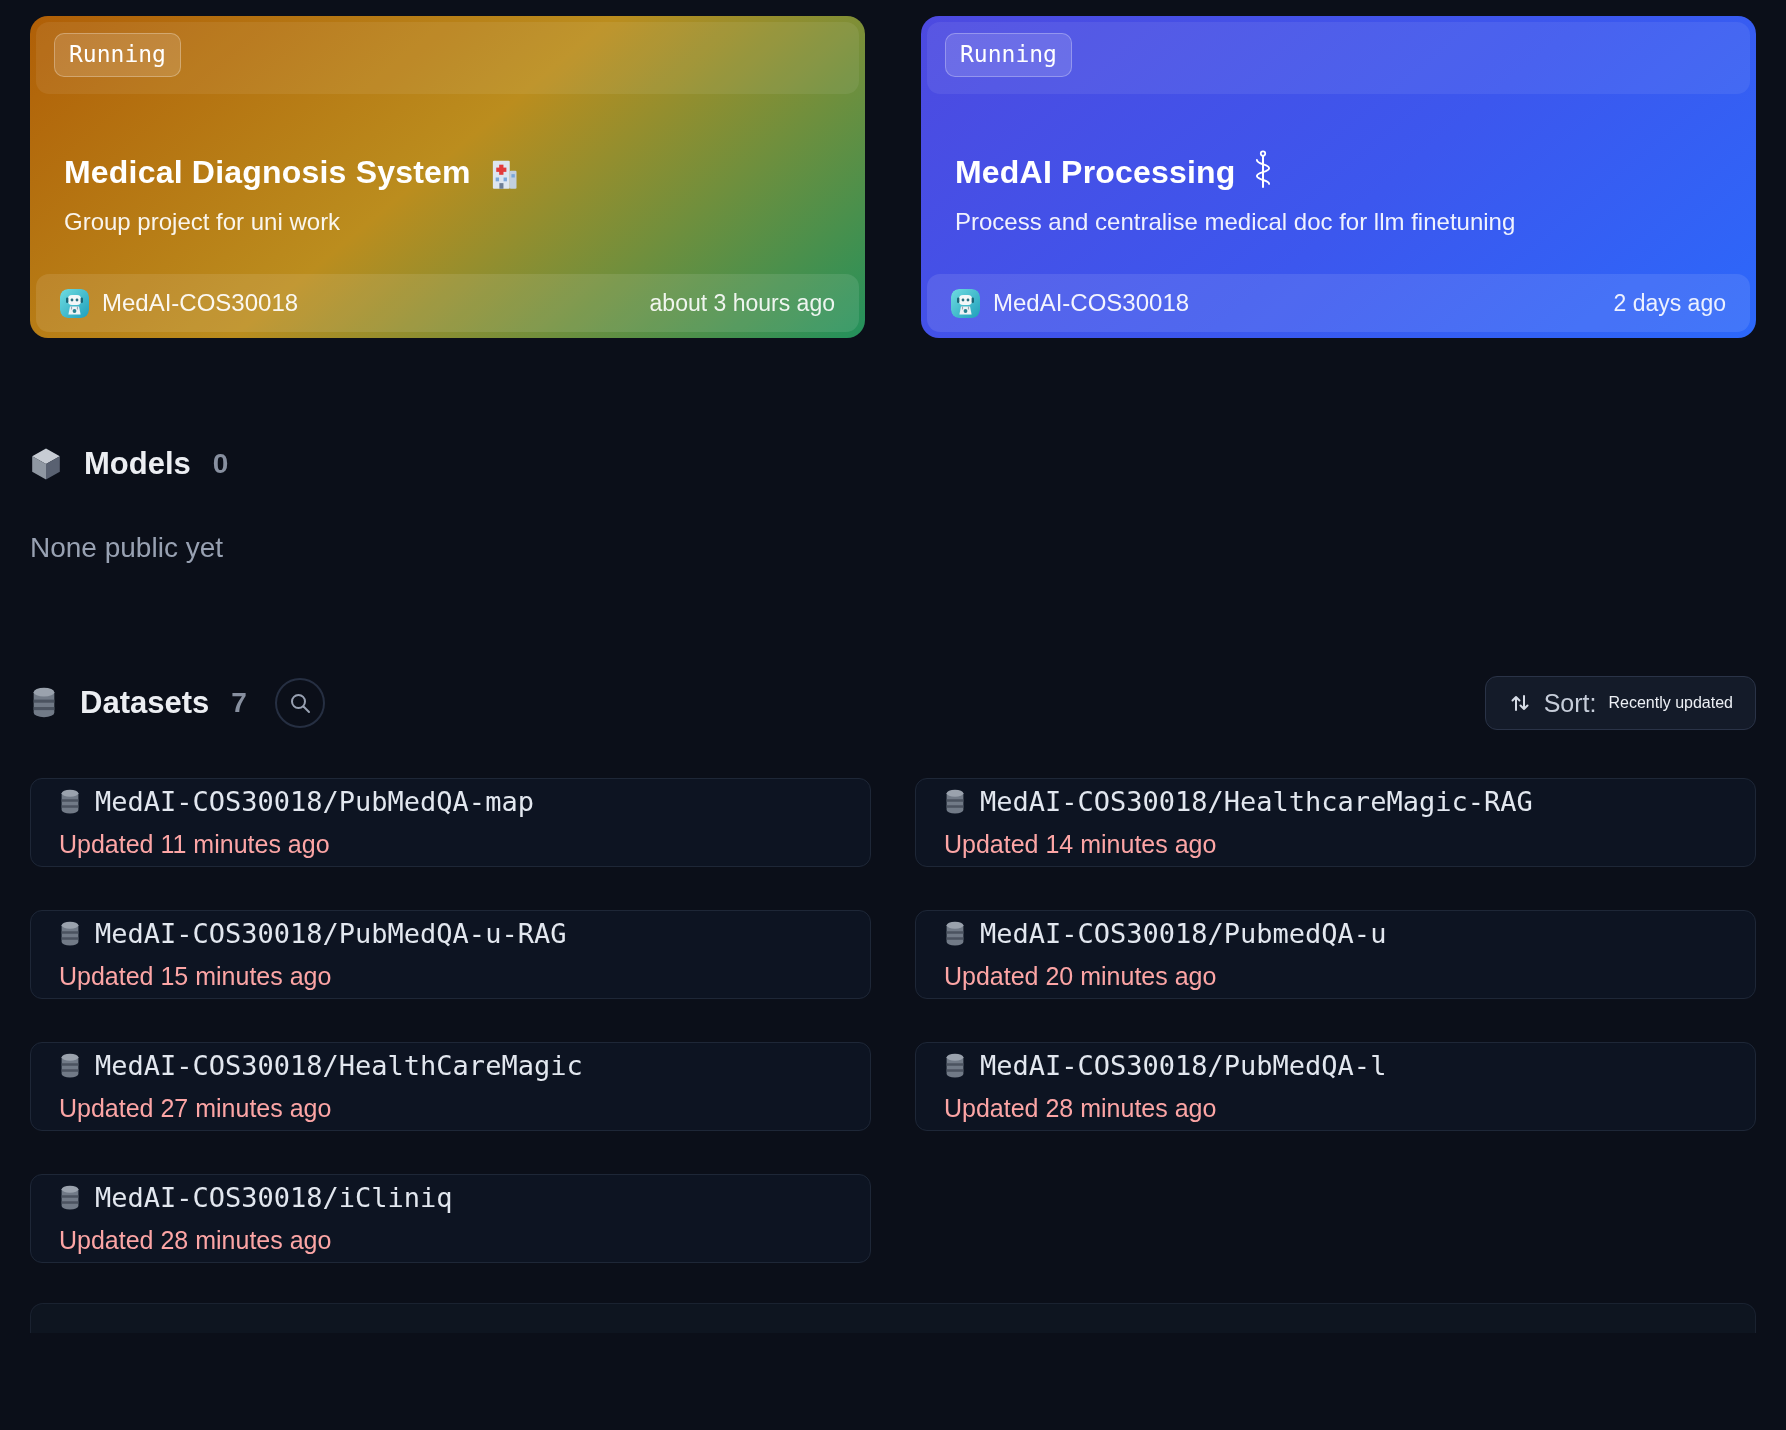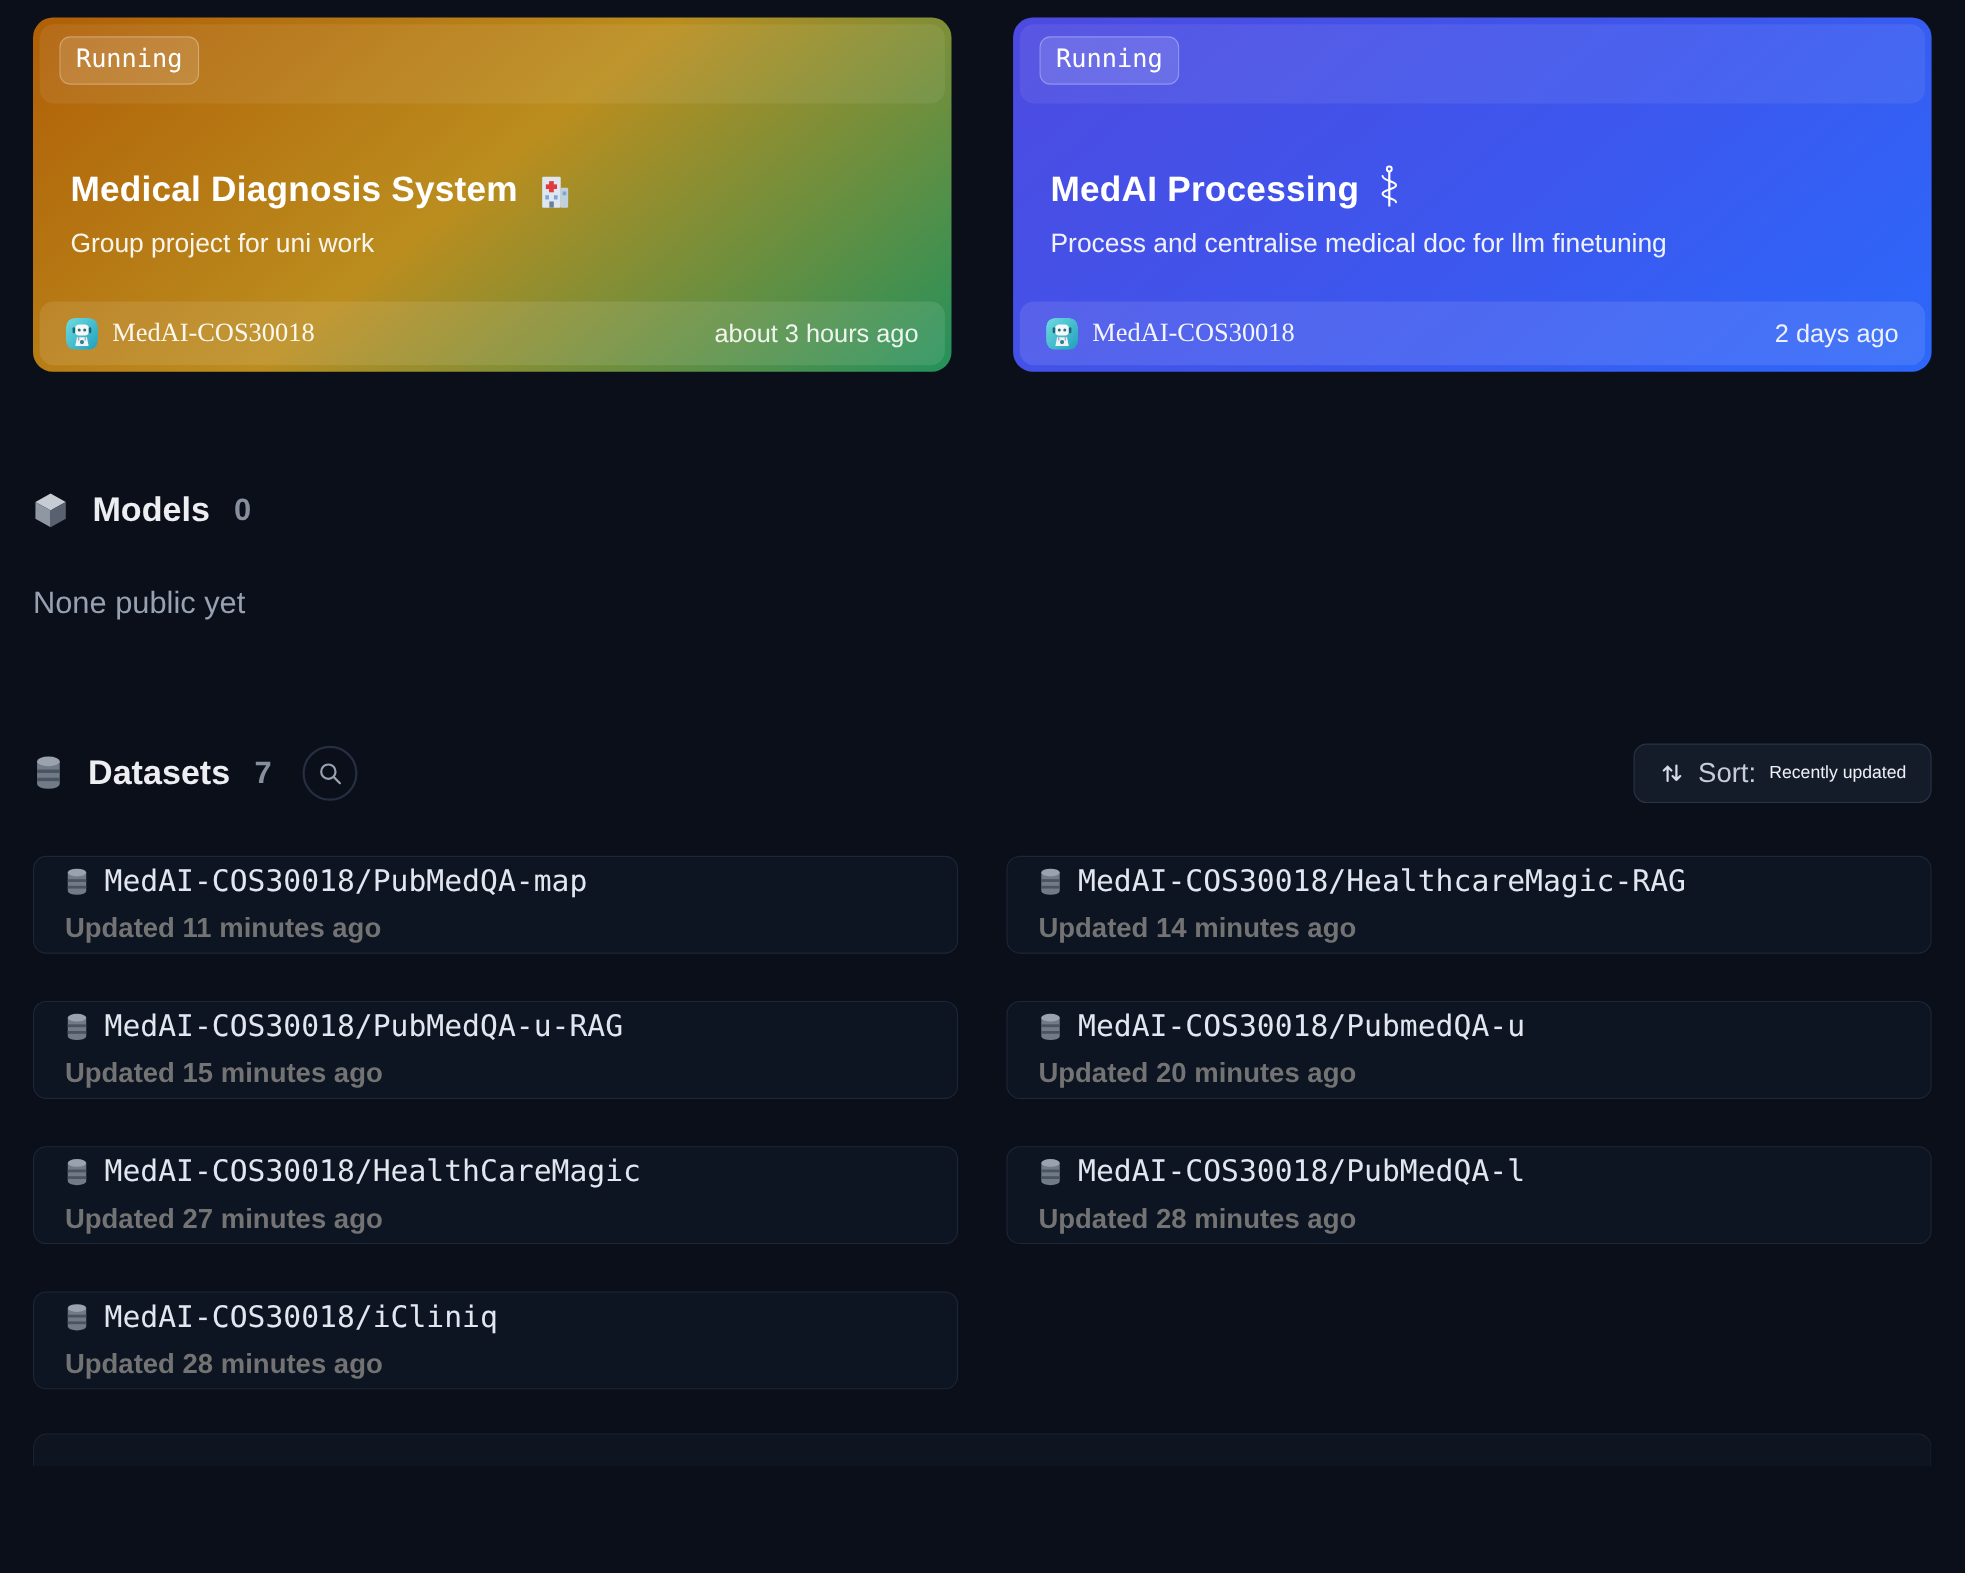--- a/index.html
+++ b/index.html
@@ -41,21 +41,21 @@
   .space-title { font-size:32px; font-weight:700; color:#fff; letter-spacing:0.2px; }
   .space-desc {
     position:absolute; left:34px; top:192px; font-size:24px; color:rgba(255,255,255,0.92);
   }
   .space-footer {
     position:absolute; left:6px; right:6px; bottom:6px; height:58px;
     background:rgba(255,255,255,0.10); border-radius:13px;
     display:flex; align-items:center; padding:0 24px; gap:13px;
   }
   .org-name {
-    font-family:Liberation Serif, serif;
+    font-family:Liberation Sans, sans-serif;
     font-size:24px; color:rgba(255,255,255,0.93);
   }
   .space-time { margin-left:auto; font-size:23px; color:rgba(255,255,255,0.90); }
   .avatar { width:29px; height:29px; border-radius:8px; display:block; }
 
   
   .section-heading { display:flex; align-items:center; gap:22px; }
   .models-heading { margin-top:108px; }
   .section-title { font-size:31px; font-weight:700; color:#eceef2; }
   .section-count { font-size:28px; font-weight:600; color:#878f9f; }
@@ -87,21 +87,21 @@
     height:89px; border-radius:12px;
     background:#0d1422; border:1.5px solid #1e2737;
     padding:0 28px; display:flex; flex-direction:column; justify-content:center;
     cursor:pointer;
   }
   .dataset-name-row { display:flex; align-items:center; gap:14px; }
   .dataset-name {
     font-family:"DejaVu Sans Mono","Liberation Mono",monospace;
     font-size:27px; color:#e2e7ef; white-space:nowrap;
   }
-  .dataset-updated { margin-top:13px; font-size:25px; color:#737373;font-weight:bold; }
+  .dataset-updated { margin-top:13px; font-size:25px; color:#fca5a5; }
 
   
   .bottom-partial {
     margin-top:40px; height:30px; border-radius:13px 13px 0 0;
     background:#0e1520; border:1.5px solid #1a2230; border-bottom:none;
   }
   .icon { flex:none; display:block; }
 </style>
 </head>
 <body>

